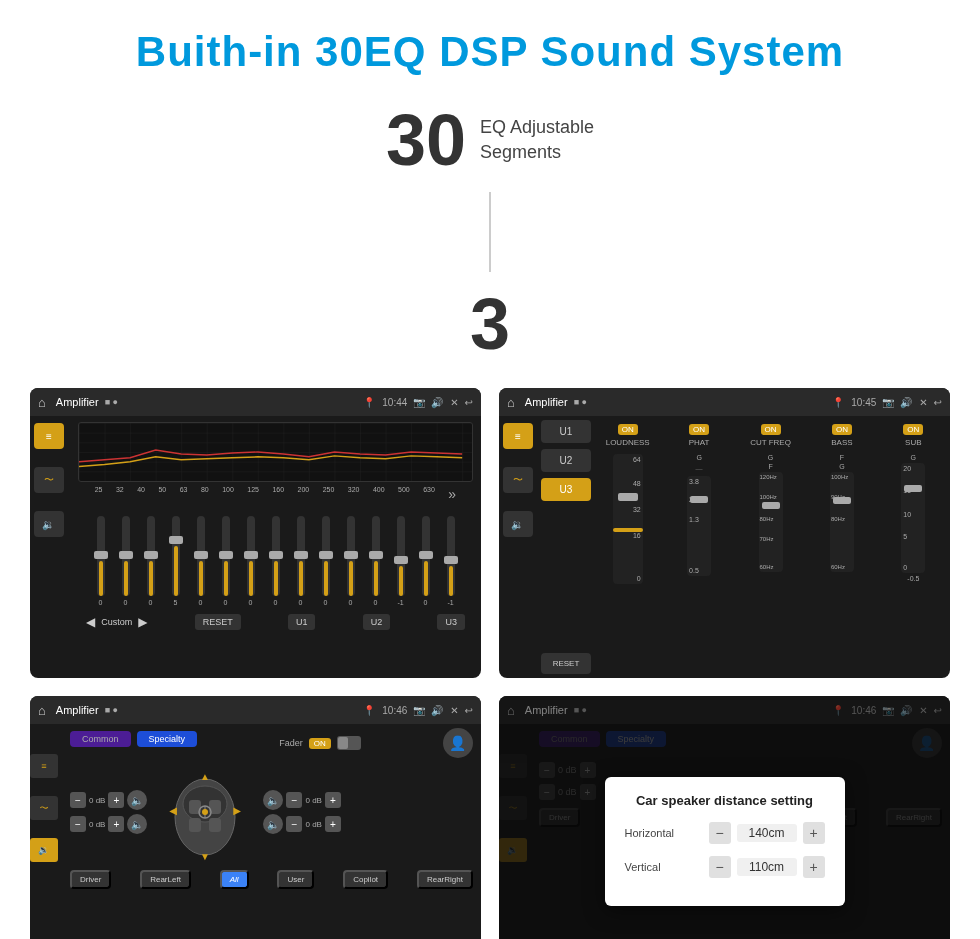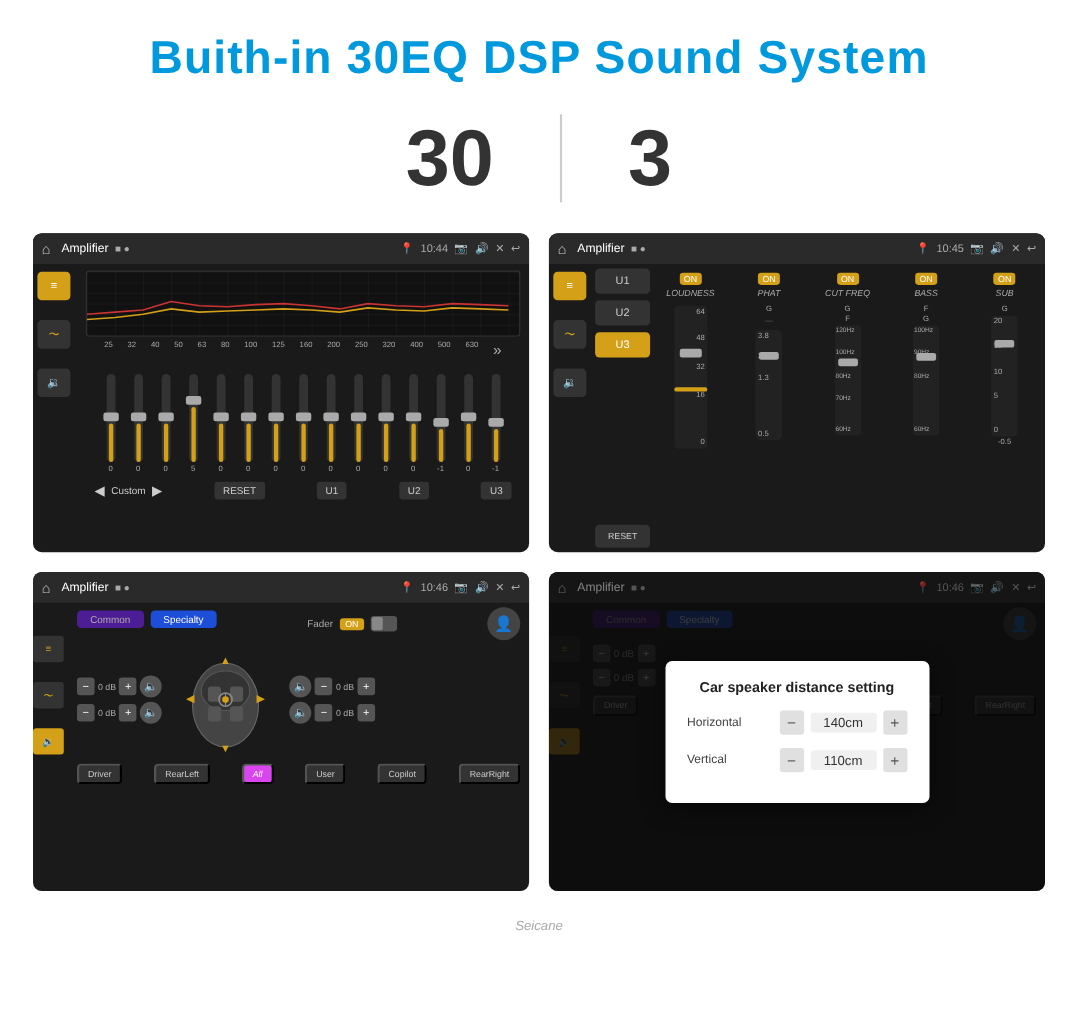--- a/index.html
+++ b/index.html
@@ -15,24 +15,25 @@
       text-align: center;
       padding: 28px 20px 18px;
       font-size: 42px;
       font-weight: 900;
       color: #0099dd;
       letter-spacing: 1px;
     }
 
     .stats-row {
       display: flex;
-      justify-content: center;
-      align-items: center;
-      gap: 0;
+      justify-content: flex-start;
+      align-items: center;
+      gap: 16px;
       padding: 10px 0 28px;
+      flex-direction: column;
     }
     .stat-block {
       display: flex;
       align-items: center;
       gap: 14px;
       padding: 0 60px;
     }
     .stat-number {
       font-size: 72px;
       font-weight: 900;
@@ -211,21 +212,21 @@
       align-items: center;
       gap: 3px;
     }
     .cross-on-badge {
       background: #d4a017;
       color: #fff;
       font-size: 8px;
       border-radius: 3px;
       padding: 1px 4px;
     }
-    .cross-label { font-size: 8px; color: #aaa; text-align: left; font-style: italic; }
+    .cross-label { font-size: 8px; color: #aaa; text-align: left; }
     .spk-left {
       width: 32px;
       display: flex;
       flex-direction: column;
       gap: 18px;
       margin-top: 30px;
     }
     .spk-left-icon {
       width: 28px;
       height: 24px;
@@ -281,21 +282,21 @@
     .car-diagram svg { width: 100%; height: 100%; }
     .spk-btn {
       background: #333;
       color: #ccc;
       border-radius: 4px;
       padding: 3px 8px;
       font-size: 8px;
       cursor: pointer;
       text-align: center;
     }
-    .spk-btn.highlight { background: #d946ef; color: #fff; font-style: italic; }
+    .spk-btn.highlight { background: #3b82f6; color: #fff; font-style: italic; }
     .spk-avatar {
       width: 30px;
       height: 30px;
       background: #444;
       border-radius: 50%;
       display: flex;
       align-items: center;
       justify-content: center;
       font-size: 14px;
       color: #aaa;
@@ -390,20 +391,24 @@
     }
   </style>
 </head>
 <body>
 
 <h1 class="page-title">Buith-in 30EQ DSP Sound System</h1>
 
 <div class="stats-row">
   <div class="stat-block">
     <span class="stat-number">30</span>
+    <span class="stat-text">
+      <span>EQ Adjustable</span><br>
+      <span>Segments</span>
+    </span>
   </div>
   <div class="stat-divider"></div>
   <div class="stat-block">
     <span class="stat-number">3</span>
   </div>
 </div>
 
 <div class="screens-grid">
 
   <div class="screen screen-eq">

